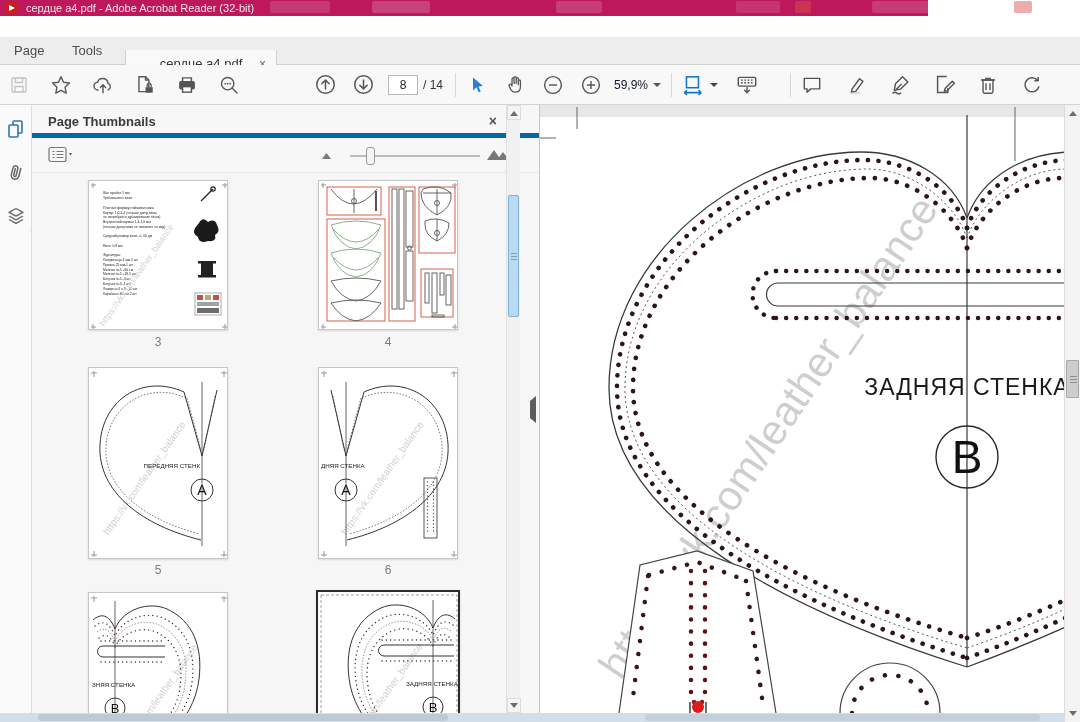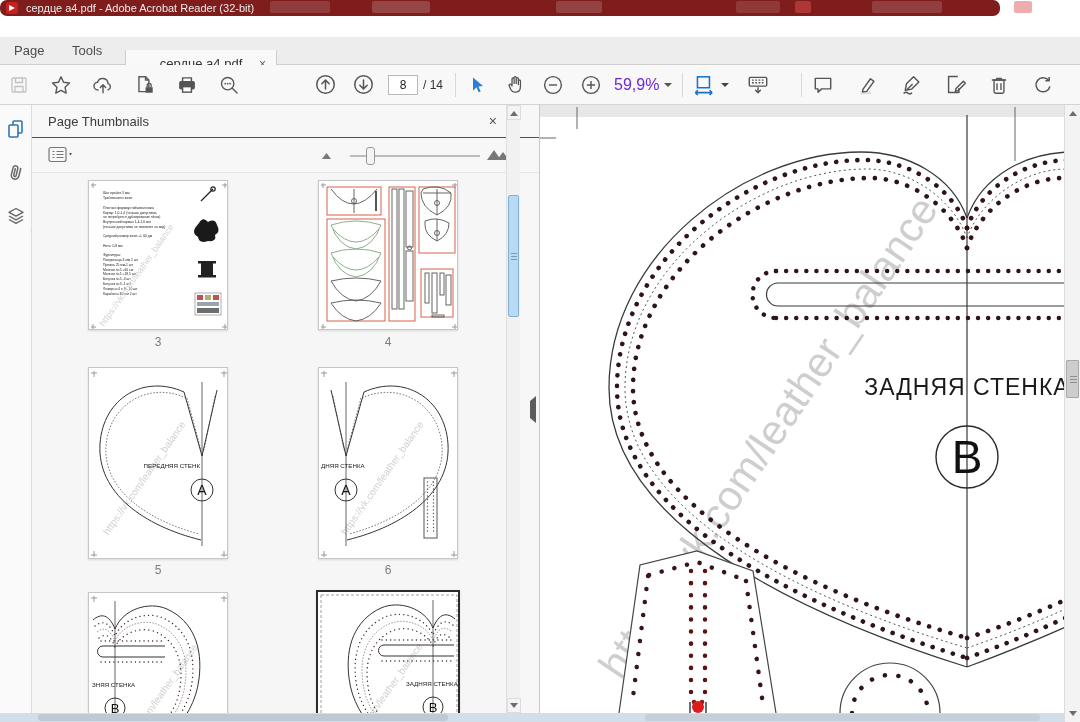--- a/index.html
+++ b/index.html
@@ -1,22 +1,22 @@
 <!DOCTYPE html>
 <html><head>
 <meta charset="utf-8">
 <style>
   html,body{margin:0;padding:0;background:#555;}
   *{box-sizing:border-box;}
   .screen{position:relative;width:1080px;height:722px;background:#fff;
     font-family:"Liberation Sans","DejaVu Sans",sans-serif;overflow:hidden;
     -webkit-font-smoothing:antialiased;}
   
-  .titlebar{position:absolute;left:0;top:0;width:1000px;height:16px;background:#7f1d1d;color:#e9e9e9;
-    font-size:11px;line-height:16px;border-radius:7px;}
+  .titlebar{position:absolute;left:0;top:0;width:928px;height:16px;background:#be185d;color:#e9e9e9;
+    font-size:11px;line-height:16px;}
   .titlebar .apptitle{position:absolute;left:26px;top:0;}
   .pdficon{position:absolute;left:6px;top:2px;width:12px;height:12px;background:#c6201f;border-radius:2px;}
   .pdficon:after{content:"";position:absolute;left:3px;top:3px;border-left:6px solid #fff;
     border-top:3px solid transparent;border-bottom:3px solid transparent;}
   .tb-art{position:absolute;top:1px;height:12px;border-radius:2px;}
   
   .menubar{position:absolute;left:0;top:16px;width:1080px;height:21px;background:#fbfbfb;
     border-bottom:1px solid #e4e4e4;font-size:12px;color:#383838;}
   .menubar span{display:inline-block;padding:3px 9px 0 9px;cursor:default;}
   
@@ -27,31 +27,31 @@
     background:#f9f9f9;border-left:1px solid #cfcfcf;border-right:1px solid #cfcfcf;color:#333;}
   .doctab .x{position:absolute;right:10px;top:0;color:#666;font-size:12px;}
   
   .toolbar{position:absolute;left:0;top:65px;width:1080px;height:40px;background:#f8f8f8;
     border-bottom:1px solid #d4d4d4;display:flex;align-items:center;}
   .tbtn{width:30px;height:30px;display:flex;align-items:center;justify-content:center;flex:0 0 auto;}
   .sep{width:1px;height:24px;background:#d8d8d8;margin:0 6px;flex:0 0 auto;}
   .pagebox{width:30px;height:20px;background:#fff;border:1px solid #b9b9b9;font-size:12px;color:#222;
     text-align:center;line-height:18px;margin:0 5px 0 10px;}
   .pagetotal{font-size:12px;color:#333;margin-right:6px;}
-  .zoomlvl{font-size:16px;color:#6d28d9;margin:0 3px 0 8px;}
+  .zoomlvl{font-size:12px;color:#0f172a;margin:0 3px 0 8px;}
   .caret{width:0;height:0;border:4px solid transparent;border-top-color:#555;margin:4px 4px 0 2px;}
   
   .rail{position:absolute;left:0;top:105px;width:32px;height:608px;background:#fafafa;border-right:1px solid #ddd;}
   .rail .ric{position:absolute;left:5px;width:22px;height:22px;}
   .rail .notch{position:absolute;left:25px;top:119px;width:0;height:0;border:6px solid transparent;
     border-right-color:#f7f7f7;filter:drop-shadow(-1px 0 0 #ccc);}
   
   .panel{position:absolute;left:32px;top:105px;width:508px;height:608px;background:#f7f7f7;border-right:1px solid #c9c9c9;}
-  .phead{position:absolute;left:0;top:0;width:100%;height:33px;border-bottom:1px solid #0369a1;
-    font-size:13px;color:#3b3b3b;line-height:33px;padding-left:16px;}
+  .phead{position:absolute;left:0;top:0;width:100%;height:33px;border-bottom:5px solid #0369a1;
+    font-size:13px;color:#3b3b3b;line-height:33px;padding-left:16px;font-weight:bold;}
   .phead .x{position:absolute;right:42px;top:0;font-size:14px;color:#555;line-height:33px;}
   .popts{position:absolute;left:0;top:33px;width:100%;height:35px;border-bottom:1px solid #e6e6e6;}
   .slider-track{position:absolute;left:318px;top:17px;width:130px;height:2px;background:#bcbcbc;}
   .slider-thumb{position:absolute;left:334px;top:9px;width:9px;height:18px;background:#f4f4f4;
     border:1px solid #999;border-radius:3px;}
   .thumbs{position:absolute;left:0;top:68px;width:474px;height:540px;background:#f6f6f6;overflow:hidden;}
   .thumb{position:absolute;background:#fff;border:1px solid #c6c6c6;box-shadow:0 1px 2px rgba(0,0,0,.12);overflow:hidden;}
   .thumb.sel{border:2px solid #2b2b2b;}
   .tlabel{position:absolute;font-size:12px;color:#7d7d7d;text-align:center;width:140px;}
   .t3text{position:absolute;left:14px;top:10px;width:200%;font-size:7px;line-height:1.42;color:#1c1c1c;

